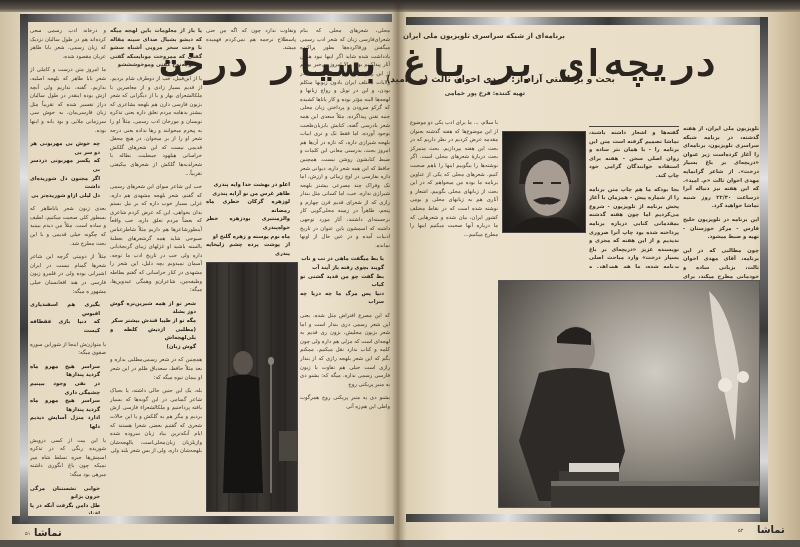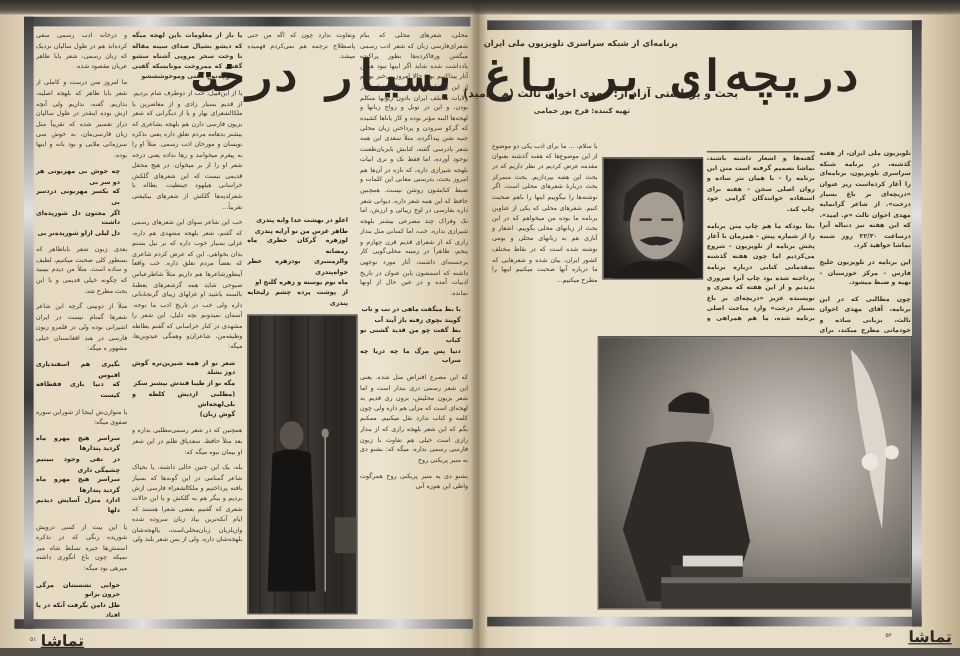--- a/index.html
+++ b/index.html
@@ -21,21 +21,21 @@
   .col .verse { font-weight: bold; color: #241f19; padding-right: 6px; margin-bottom: 5px; }
 
   .photo { position: absolute; overflow: hidden; }
   .ph-portrait { background: radial-gradient(ellipse at 55% 45%, #8d857b 0%, #4a4540 38%, #262320 70%, #1d1b19 100%); border: 1px solid #444; }
   .ph-studio { background: radial-gradient(ellipse at 60% 40%, #cfcac2 0%, #9b958c 40%, #57534d 80%, #3b3834 100%); border: 1px solid #555; }
   .ph-stage { background: linear-gradient(90deg, #2c2925, #3e3a35 20%, #2a2724 40%, #3a3632 60%, #2a2724 80%, #353130); border: 1px solid #444; }
   .supertitle { position: absolute; font-size: 7px; font-weight: bold; color: #3b342b; direction: rtl; }
   .headline { position: absolute; font-size: 37px; font-weight: bold; color: #2b251f; direction: rtl; letter-spacing: -1px; font-family: Liberation Mono, monospace; }
   .byline { position: absolute; font-size: 9px; font-weight: bold; color: #2e2821; direction: rtl; margin-left: 32px; }
   .credit { position: absolute; font-size: 6px; color: #3b342b; direction: rtl; font-weight: bold; }
-  .logo { position: absolute; font-size: 13px; font-weight: bold; color: #2a2a2a; letter-spacing: -0.5px; text-decoration: underline; }
+  .logo { position: absolute; font-size: 10px; font-weight: bold; color: #2a2a2a; letter-spacing: -0.5px; }
   .pgnum { position: absolute; font-size: 5px; color: #3b342b; }
   .rule { position: absolute; background: #4a443c; }
 </style>
 </head>
 <body>
 
 <div class="spread"></div>
 <div class="topdark"></div>
 <div class="botdark"></div>
 <div class="gutter"></div>

